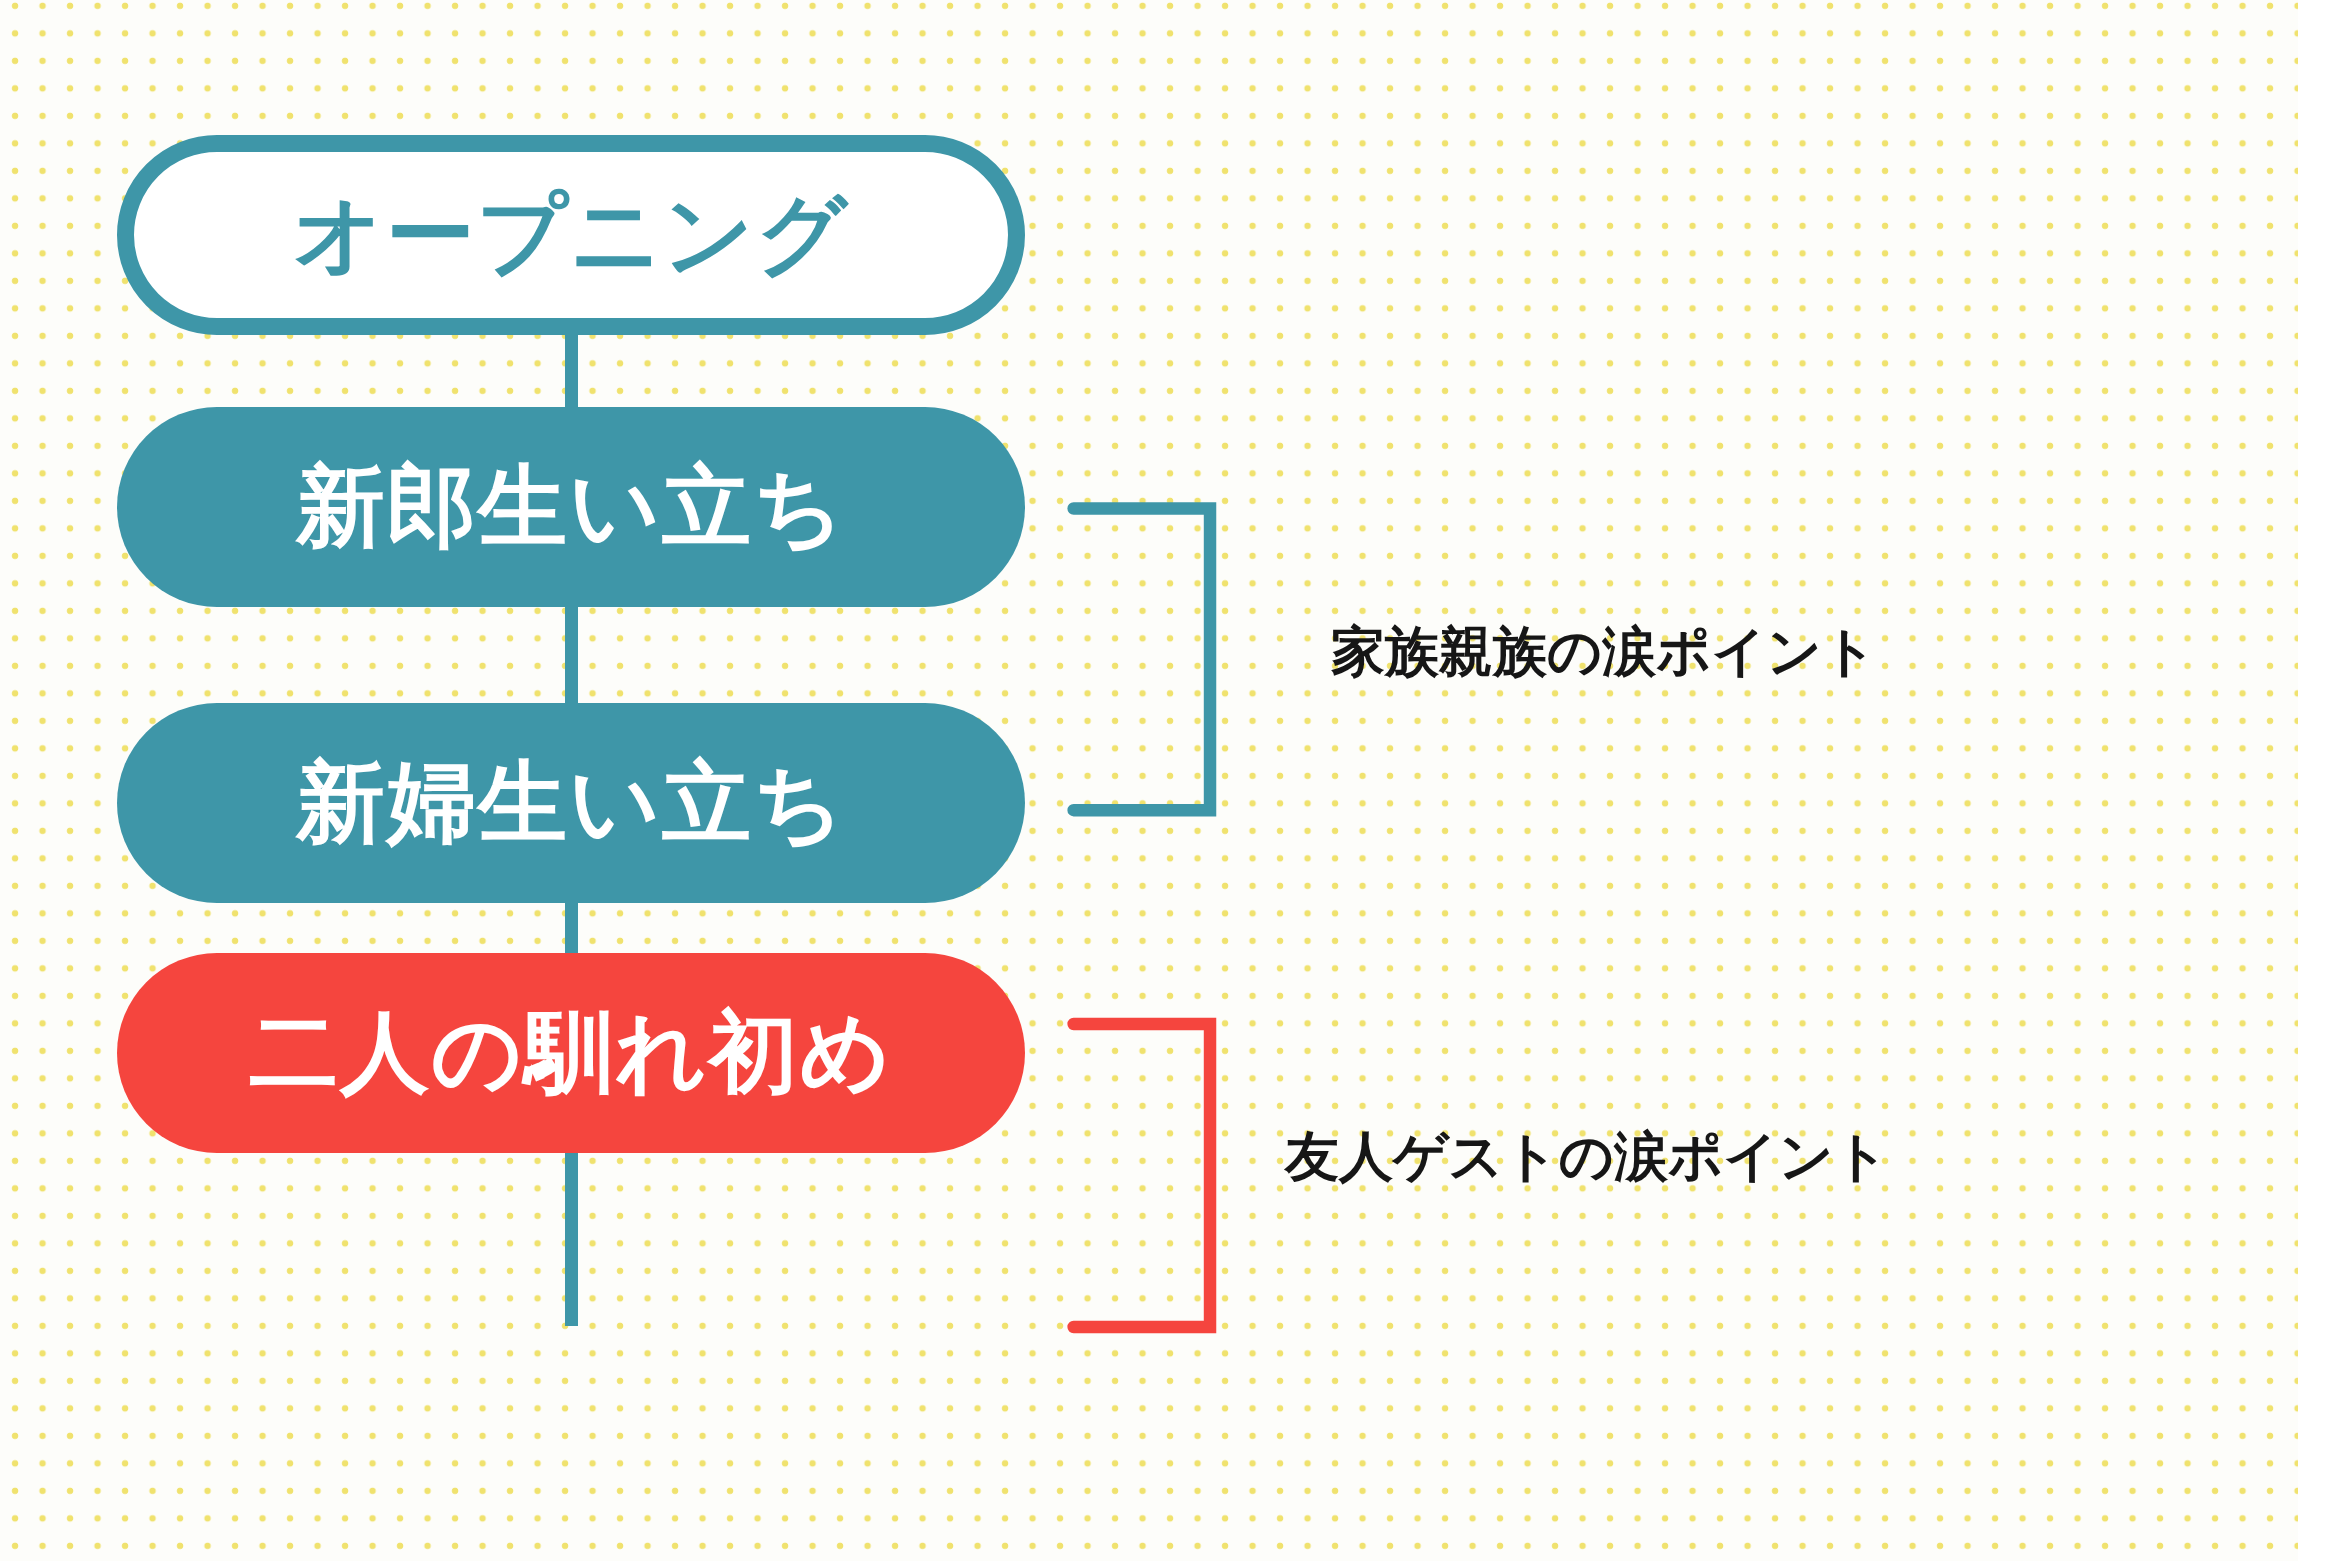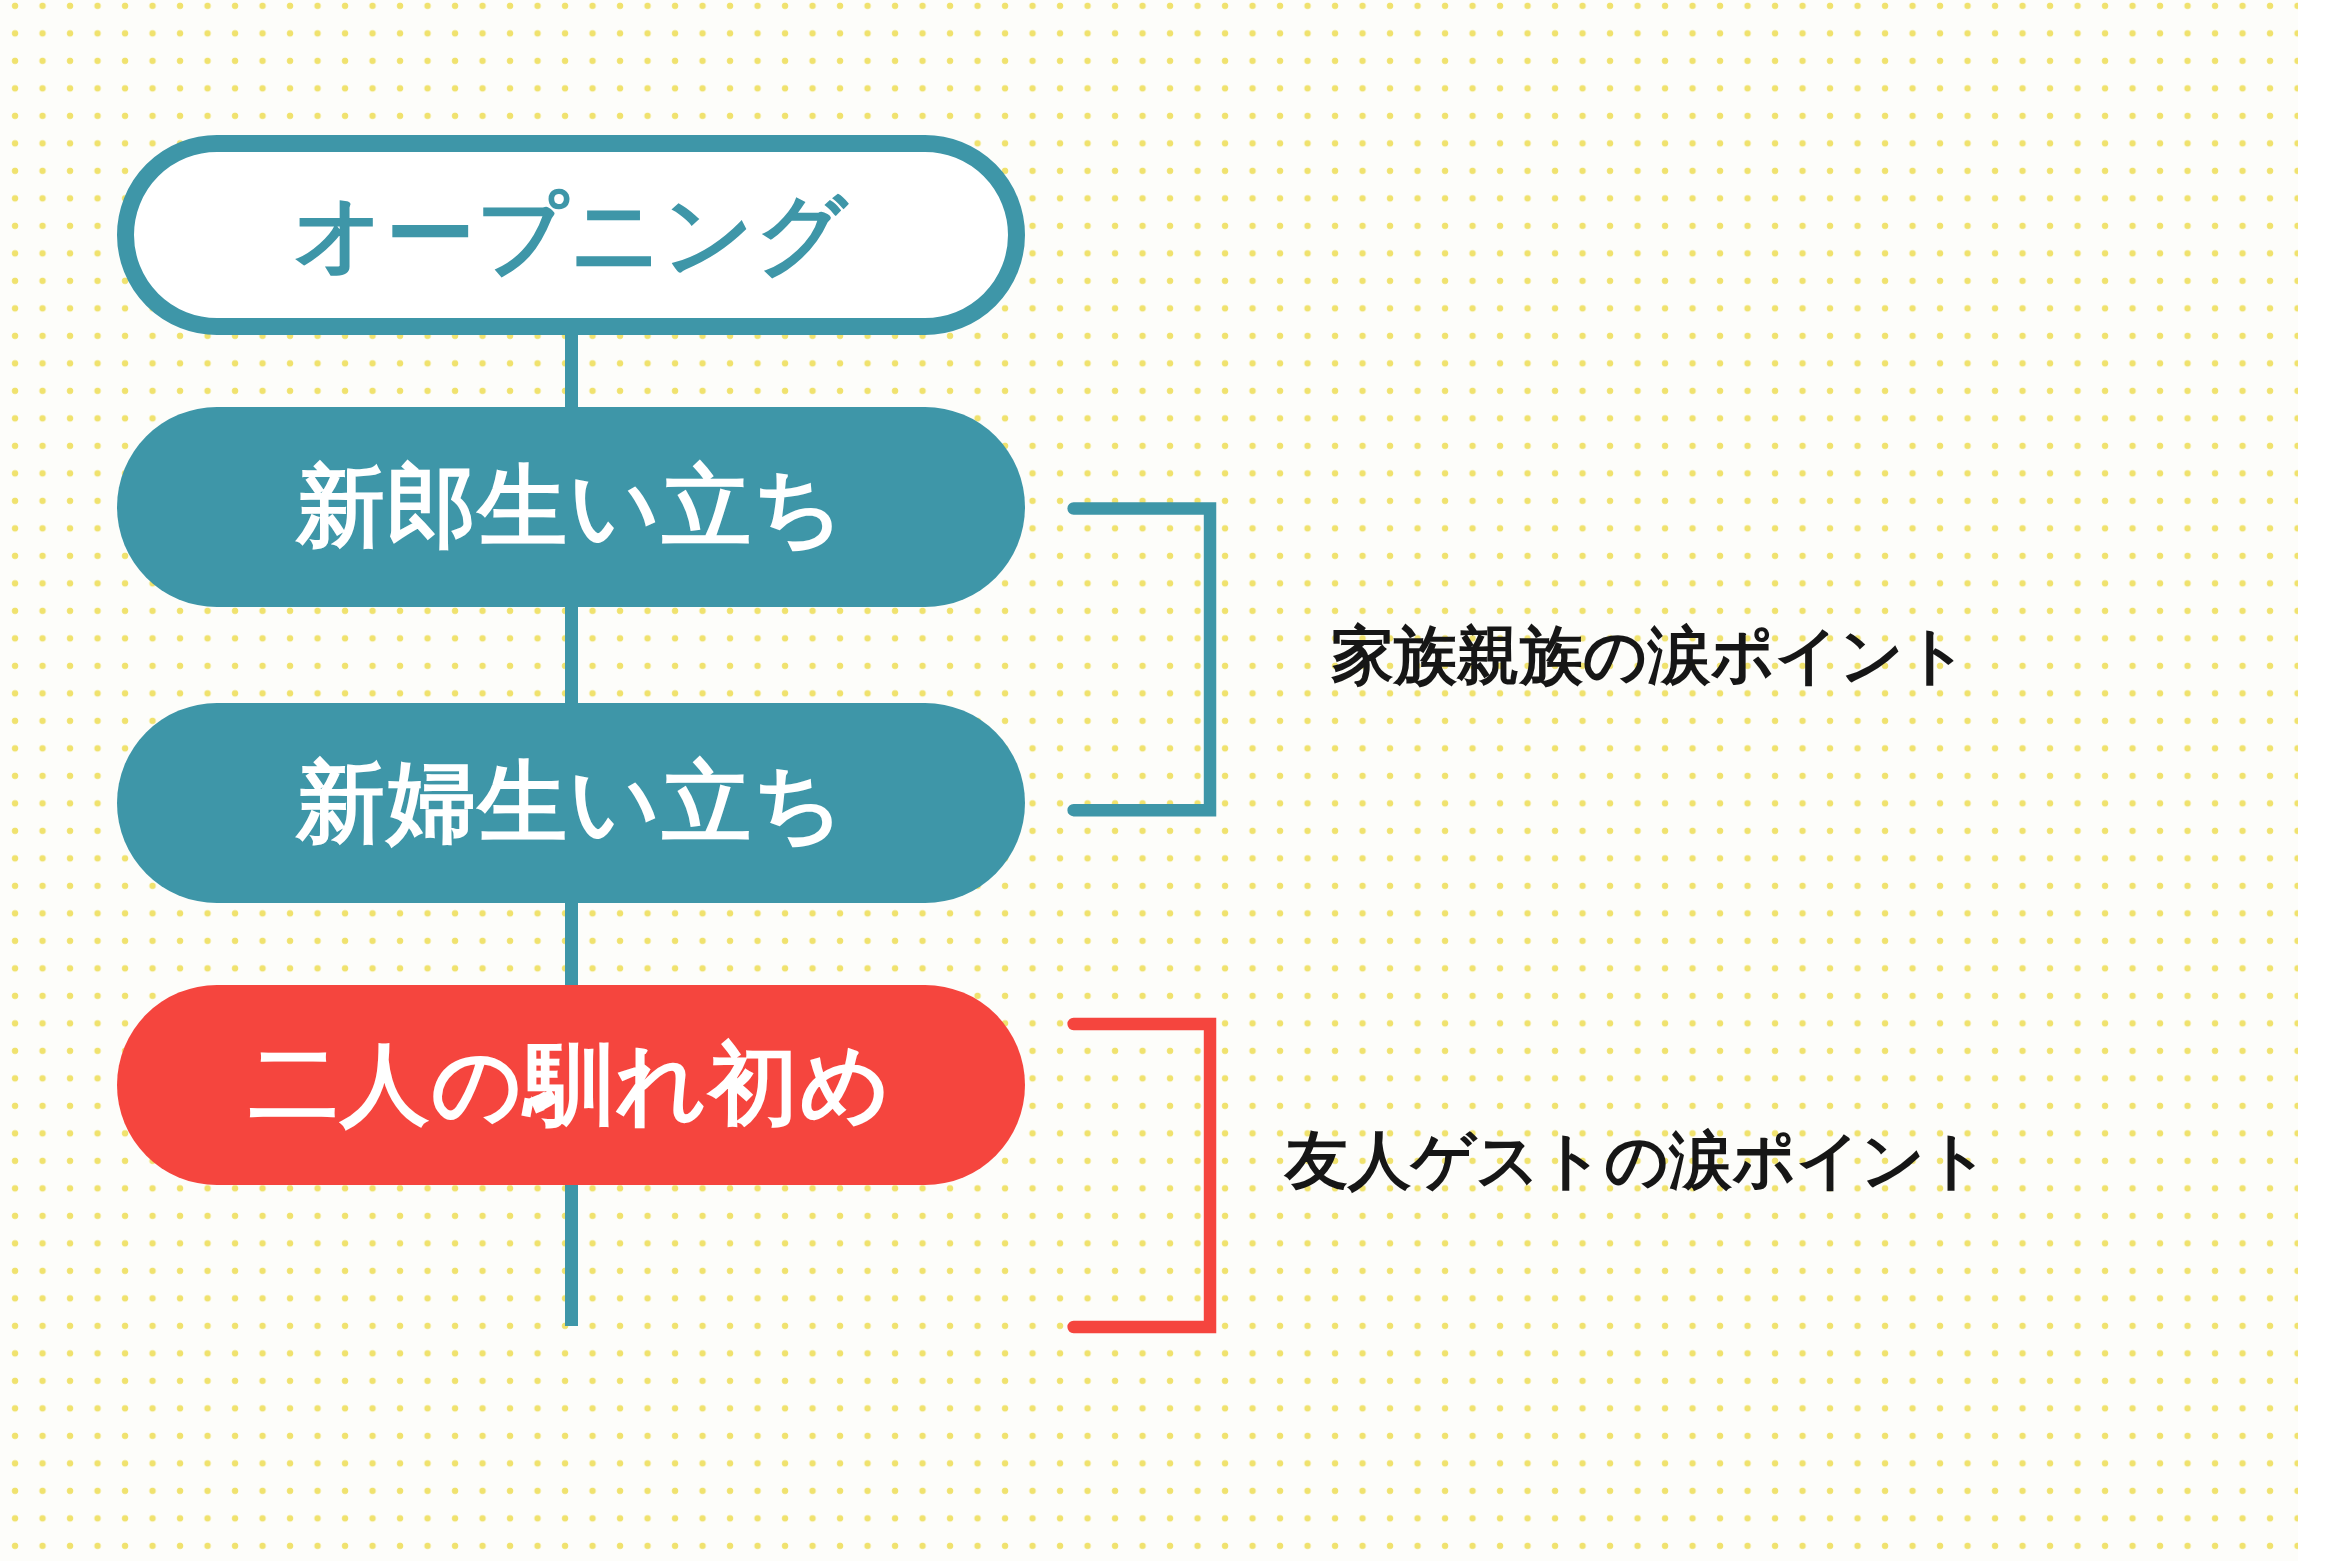--- a/index.html
+++ b/index.html
@@ -61,31 +61,30 @@
     box-sizing: border-box;
     white-space: nowrap;
   }
   .pill-teal {
     background: var(--teal, #3e96a8);
     color: var(--white, #ffffff);
   }
   .pill-red {
     background: var(--red, #f5453e);
     color: var(--white, #ffffff);
-    margin-top: 32px;
   }
   .pill-outline {
     background: var(--white, #ffffff);
     border: 17px solid var(--teal, #3e96a8);
     color: var(--teal, #3e96a8);
   }
   
   .side-label {
     position: absolute;
-    font-size: 63px;
+    font-size: 54px;
     font-weight: 900;
     color: var(--ink, #161616);
     white-space: nowrap;
     z-index: 4;
     line-height: 1;
   }
 </style>
 </head>
 <body>
 

